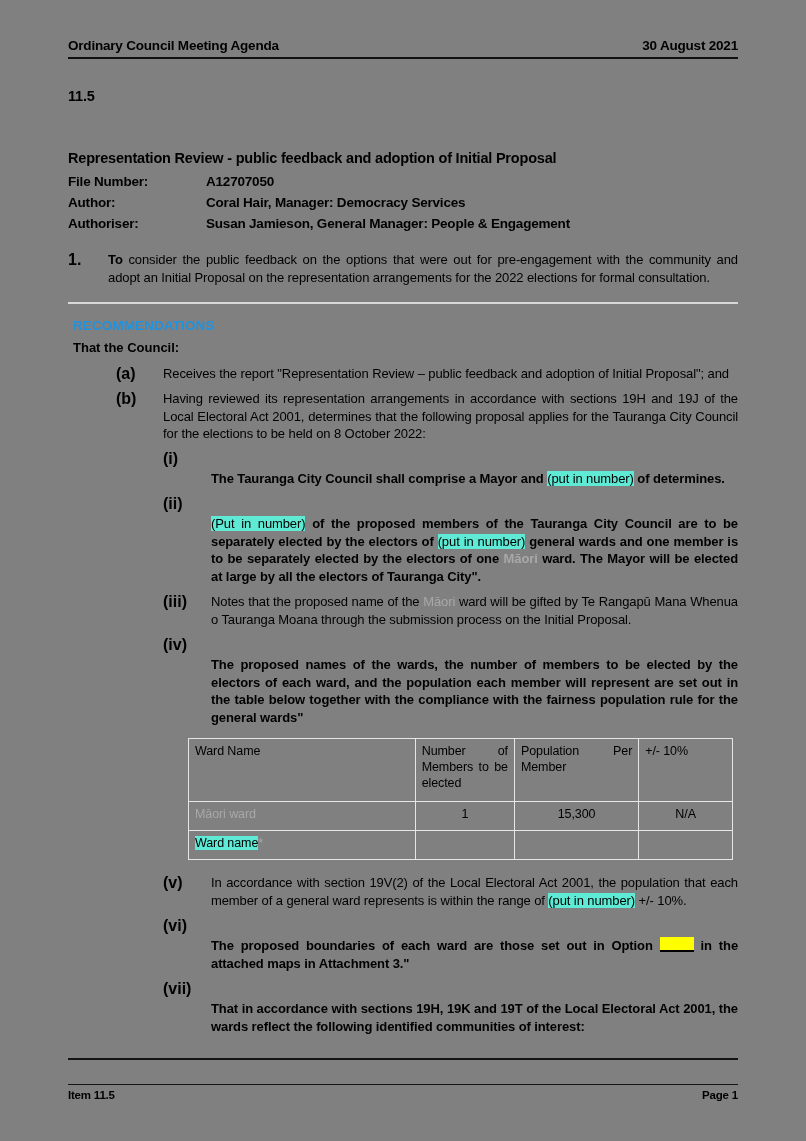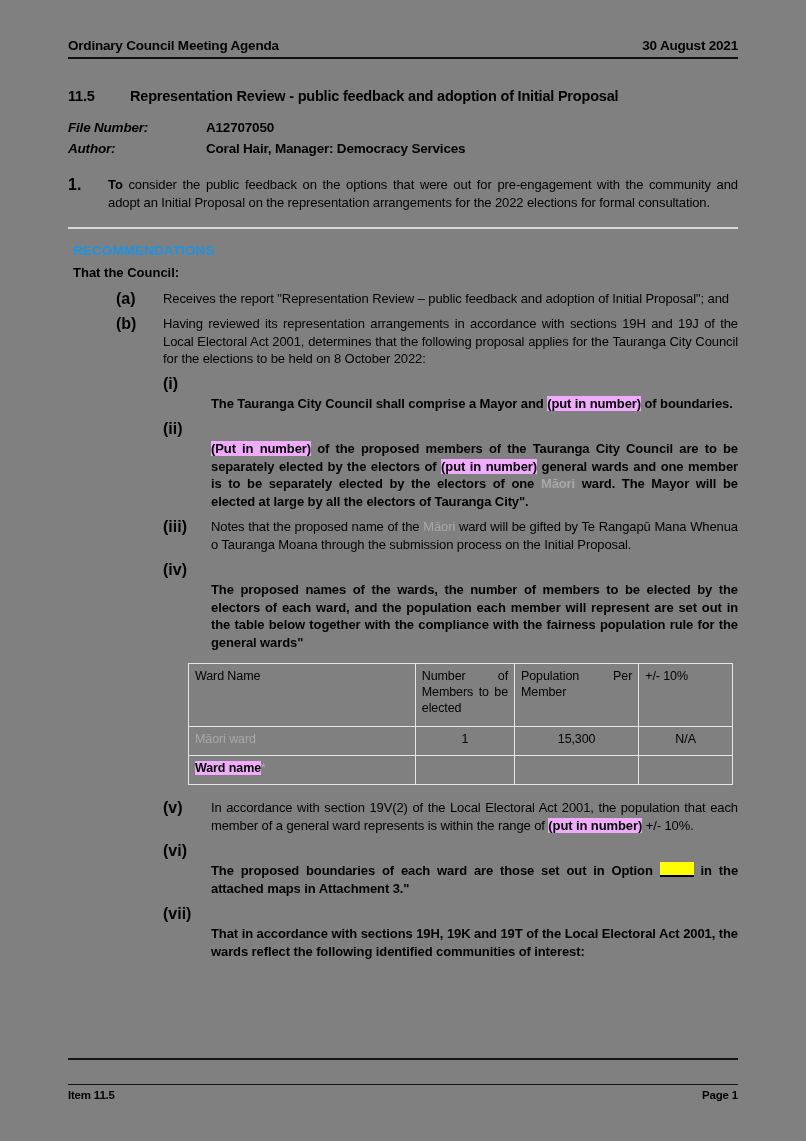--- a/index.html
+++ b/index.html
@@ -69,33 +69,34 @@
     left: 68px;
     right: 68px;
     top: 88px;
   }
 
   .title-row {
     display: flex;
     font-size: 14.5px;
     font-weight: bold;
     letter-spacing: -0.2px;
-    margin-bottom: 16px;
+    margin-bottom: 8px;
+    flex-direction: column;
   }
   .title-num { width: 62px; flex: 0 0 62px; }
   .title-text { flex: 1; }
 
   .meta-row {
     display: flex;
     font-size: 13.5px;
     font-weight: bold;
     letter-spacing: -0.2px;
     margin-bottom: 6px;
   }
-  .meta-label { width: 138px; flex: 0 0 138px; font-style: italic; }
+  .meta-label { width: 138px; flex: 0 0 138px; }
   .meta-value { flex: 1; }
 
   .section-heading {
     color: #1f93e0;
     font-size: 13.5px;
     font-weight: bold;
     letter-spacing: 0.1px;
     margin: 0 0 6px 5px;
   }
 
@@ -144,23 +145,23 @@
   .lvl3 {
     display: flex;
     margin-left: 95px;
     margin-bottom: 8px;
   }
   .lvl3 > .marker { width: 48px; flex: 0 0 48px; font-weight: bold; }
   .lvl3 > .body   { flex: 1; }
 
   b, .b { font-weight: bold; margin-top: 20px; }
   .hl {
-    background: #f0abfc;
+    background: #5eead4;
     color: #000;
-    font-weight: bold;
+    font-weight: normal;
   }
   .maori { color: #a8a8a8; }
   .blank-box {
     display: inline-block;
     background: #ffff00;
     width: 34px;
     height: 13px;
     vertical-align: -2px;
     border-bottom: 2px solid #000;
   }
@@ -212,20 +213,24 @@
     </div>
 
     <div class="meta-row">
       <span class="meta-label">File Number:</span>
       <span class="meta-value">A12707050</span>
     </div>
     <div class="meta-row">
       <span class="meta-label">Author:</span>
       <span class="meta-value">Coral Hair, Manager: Democracy Services</span>
     </div>
+    <div class="meta-row">
+      <span class="meta-label">Authoriser:</span>
+      <span class="meta-value">Susan Jamieson, General Manager: People &amp; Engagement</span>
+    </div>
 
     <div class="spacer-14"></div>
 
 
     <div class="lvl1">
       <span class="marker">1.</span>
       <span class="body para"><b>To</b><span> consider the public feedback on the options that were out for pre-engagement with the community and adopt an Initial Proposal on the representation arrangements for the 2022 elections for formal consultation.</span></span>
     </div>
 
     <div class="spacer-14"></div>
@@ -243,21 +248,21 @@
       <span class="body para">Receives the report "Representation Review – public feedback and adoption of Initial Proposal"; and</span>
     </div>
 
     <div class="lvl2">
       <span class="marker">(b)</span>
       <span class="body para">Having reviewed its representation arrangements in accordance with sections 19H and 19J of the Local Electoral Act 2001, determines that the following proposal applies for the Tauranga City Council for the elections to be held on 8 October 2022:</span>
     </div>
 
     <div class="lvl3">
       <span class="marker">(i)</span>
-      <span class="body para b"><span>The Tauranga City Council shall comprise a Mayor and </span><span class="hl">(put in number)</span><span> of boundaries.</span></span>
+      <span class="body para b"><span>The Tauranga City Council shall comprise a Mayor and </span><span class="hl">(put in number)</span><span> of determines.</span></span>
     </div>
 
     <div class="lvl3">
       <span class="marker">(ii)</span>
       <span class="body para b"><span class="hl">(Put in number)</span><span> of the proposed members of the Tauranga City Council are to be separately elected by the electors of </span><span class="hl">(put in number)</span><span> general wards and one member is to be separately elected by the electors of one </span><span class="maori">Māori</span><span> ward. The Mayor will be elected at large by all the electors of Tauranga City".</span></span>
     </div>
 
     <div class="lvl3">
       <span class="marker">(iii)</span>
       <span class="body para"><span>Notes that the proposed name of the </span><span class="maori">Māori</span><span> ward will be gifted by Te Rangapū Mana Whenua o Tauranga Moana through the submission process on the Initial Proposal.</span></span>

